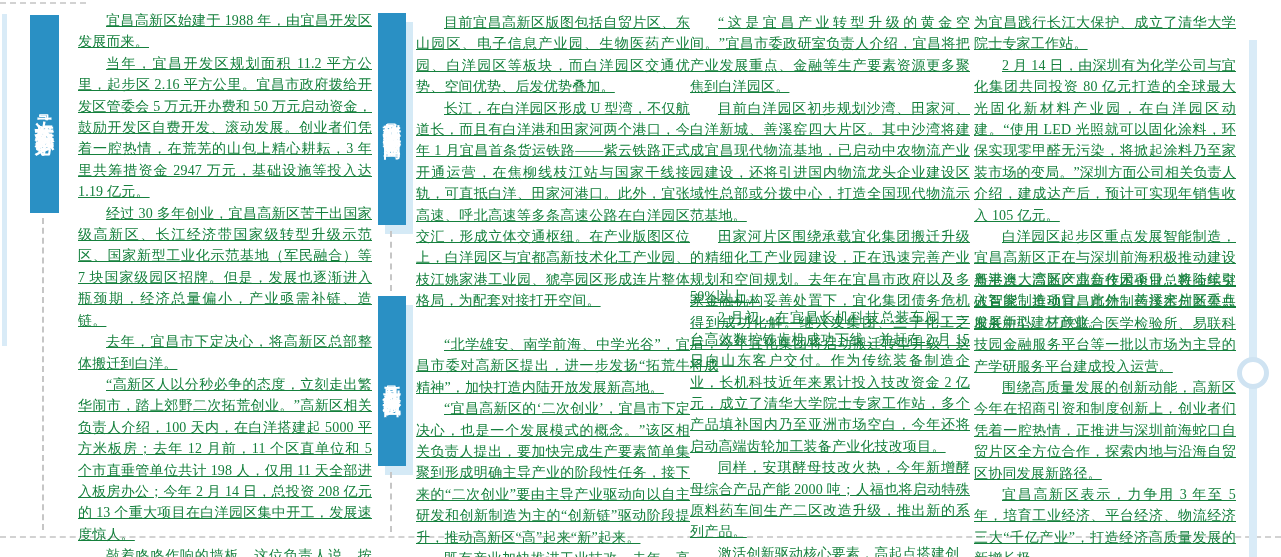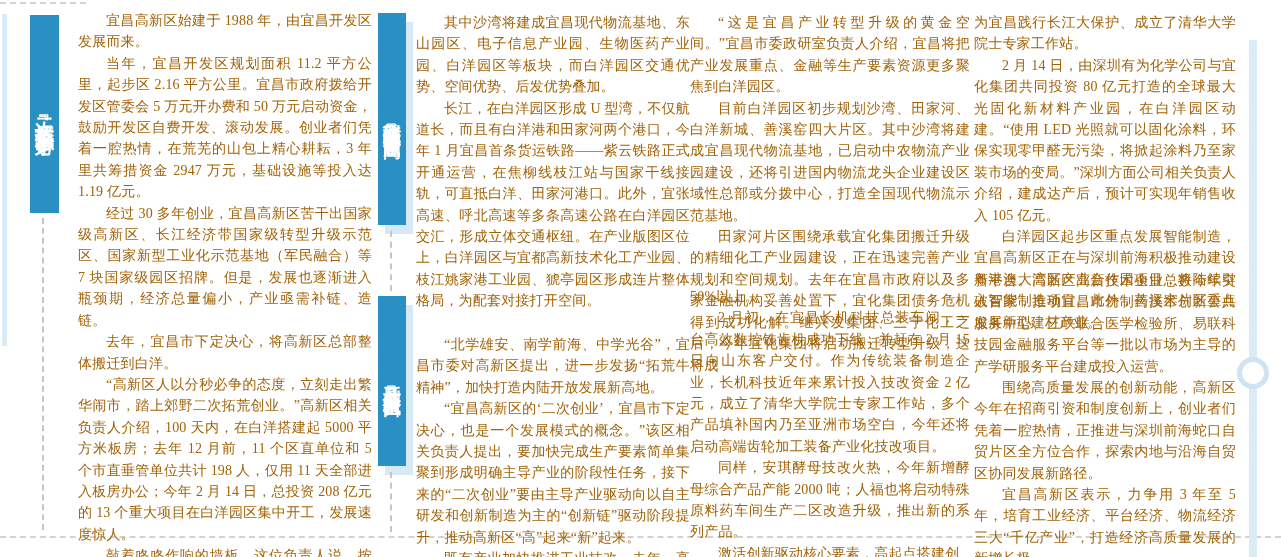--- a/index.html
+++ b/index.html
@@ -15,21 +15,21 @@
     color:#ffffff;
     writing-mode:vertical-rl;
     font-family:"Liberation Sans","DejaVu Sans",sans-serif;
     font-weight:700;
     text-align:center;
     letter-spacing:2px;
     display:flex;align-items:center;justify-content:center;
   }
   .vbar.shadowed{box-shadow:7px 9px 0 #d5eaf6;}
   
-  .textcol{position:absolute;color:#a16207;}
+  .textcol{position:absolute;color:#15803d;text-decoration:underline;}
   .textcol p{
     margin:0;
     font-size:14px;
     line-height:21.4px;
     text-align:justify;
     letter-spacing:0.2px;
   }
   .textcol p.indent{text-indent:2em;}
   
   .vdash{position:absolute;width:0;border-left:2px dashed #c6c6c6;}
@@ -63,21 +63,21 @@
 <div class="textcol" style="left:78px;top:10px;width:294px;height:520px;">
     <p class="indent">宜昌高新区始建于 1988 年，由宜昌开发区发展而来。</p>
     <p class="indent">当年，宜昌开发区规划面积 11.2 平方公里，起步区 2.16 平方公里。宜昌市政府拨给开发区管委会 5 万元开办费和 50 万元启动资金，鼓励开发区自费开发、滚动发展。创业者们凭着一腔热情，在荒芜的山包上精心耕耘，3 年里共筹措资金 2947 万元，基础设施等投入达 1.19 亿元。</p>
     <p class="indent">经过 30 多年创业，宜昌高新区苦干出国家级高新区、长江经济带国家级转型升级示范区、国家新型工业化示范基地（军民融合）等 7 块国家级园区招牌。但是，发展也逐渐进入瓶颈期，经济总量偏小，产业亟需补链、造链。</p>
     <p class="indent">去年，宜昌市下定决心，将高新区总部整体搬迁到白洋。</p>
     <p class="indent">“高新区人以分秒必争的态度，立刻走出繁华闹市，踏上郊野二次拓荒创业。”高新区相关负责人介绍，100 天内，在白洋搭建起 5000 平方米板房；去年 12 月前，11 个区直单位和 5 个市直垂管单位共计 198 人，仅用 11 天全部进入板房办公；今年 2 月 14 日，总投资 208 亿元的 13 个重大项目在白洋园区集中开工，发展速度惊人。</p>
     <p class="indent">敲着咚咚作响的墙板，这位负责人说，按照“先整体搬迁，再逐步理顺”的原则，发扬艰苦奋斗、甘于奉献、克服万难、争取胜利的“板房精神”，目前所有干部职工都一样，每天上下班要往返 100 多公里。今年，该区将白洋镇附近公租房租作临时宿舍，让干部职工工作生活都在白洋，安下心谋发展。</p>
   </div>
 
 <div class="textcol" style="left:416px;top:12px;width:274px;height:258px;">
-    <p class="indent">其中沙湾将建成宜昌现代物流基地、东山园区、电子信息产业园、生物医药产业园、白洋园区等板块，而白洋园区交通优势、空间优势、后发优势叠加。</p>
+    <p class="indent">目前宜昌高新区版图包括自贸片区、东山园区、电子信息产业园、生物医药产业园、白洋园区等板块，而白洋园区交通优势、空间优势、后发优势叠加。</p>
     <p class="indent">长江，在白洋园区形成 U 型湾，不仅航道长，而且有白洋港和田家河两个港口，今年 1 月宜昌首条货运铁路——紫云铁路正式开通运营，在焦柳线枝江站与国家干线接轨，可直抵白洋、田家河港口。此外，宜张高速、呼北高速等多条高速公路在白洋园区交汇，形成立体交通枢纽。在产业版图区位上，白洋园区与宜都高新技术化工产业园、枝江姚家港工业园、猇亭园区形成连片整体格局，为配套对接打开空间。</p>
   </div>
 <div class="textcol" style="left:690px;top:12px;width:280px;height:258px;">
     <p class="indent">“这是宜昌产业转型升级的黄金空间。”宜昌市委政研室负责人介绍，宜昌将把产业发展重点、金融等生产要素资源更多聚焦到白洋园区。</p>
     <p class="indent">目前白洋园区初步规划沙湾、田家河、白洋新城、善溪窑四大片区。其中沙湾将建成宜昌现代物流基地，已启动中农物流产业园建设，还将引进国内物流龙头企业建设区域性总部或分拨中心，打造全国现代物流示范基地。</p>
     <p class="indent">田家河片区围绕承载宜化集团搬迁升级的精细化工产业园建设，正在迅速完善产业规划和空间规划。去年在宜昌市政府以及多家金融机构妥善处置下，宜化集团债务危机得到成功化解。继兴发集团、三宁化工之后，今年宜化集团将启动搬迁转型升级，这将成</p>
   </div>
 <div class="textcol" style="left:974px;top:12px;width:262px;height:258px;">
     <p class="continuation">为宜昌践行长江大保护、成立了清华大学院士专家工作站。</p>
     <p class="indent">2 月 14 日，由深圳有为化学公司与宜化集团共同投资 80 亿元打造的全球最大光固化新材料产业园，在白洋园区动建。“使用 LED 光照就可以固化涂料，环保实现零甲醛无污染，将掀起涂料乃至家装市场的变局。”深圳方面公司相关负责人介绍，建成达产后，预计可实现年销售收入 105 亿元。</p>

